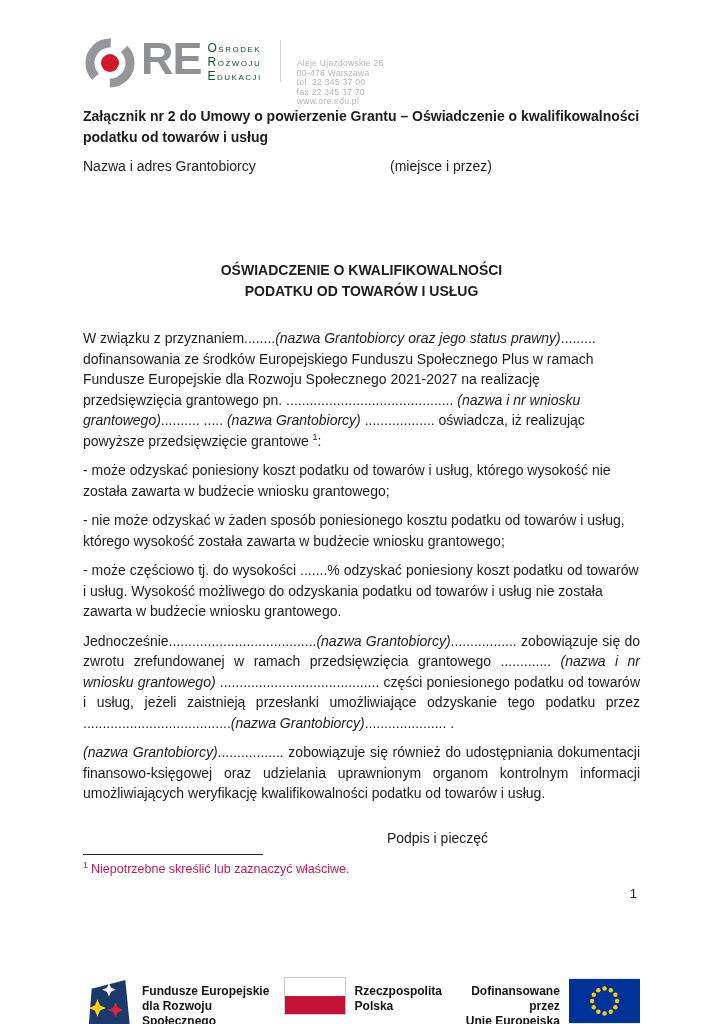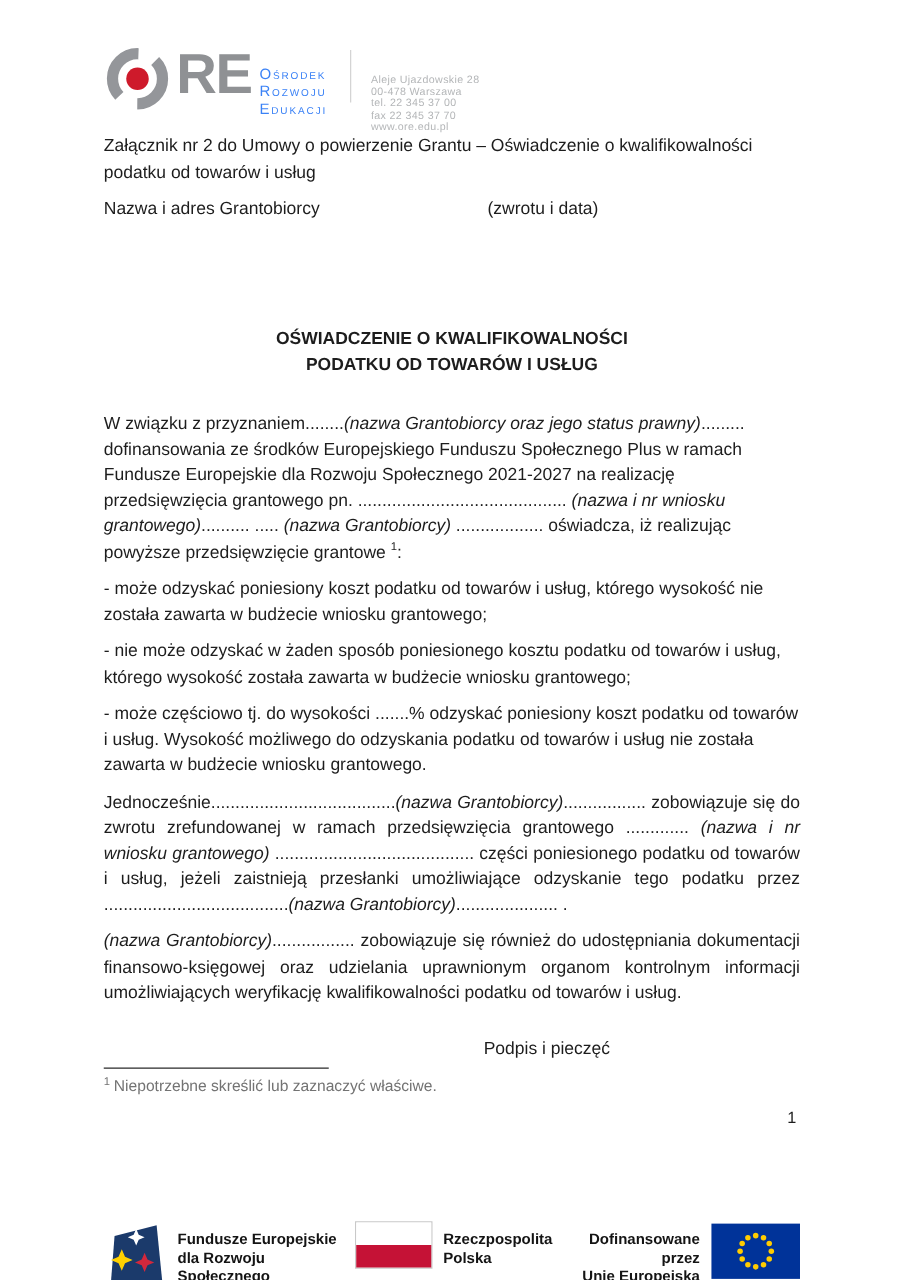--- a/index.html
+++ b/index.html
@@ -10,41 +10,41 @@
   .page{position:absolute;inset:0;padding:36px 84px 0 83px;box-sizing:border-box}
 
   
   .ore-header{display:flex;align-items:flex-start;height:56px;margin-bottom:12px}
   .ore-mark{flex:0 0 auto}
   .ore-letters{
     font-size:45px;line-height:50px;font-weight:600;color:#8f9194;
     letter-spacing:-1px;margin:-2px 6px 0 2px;
   }
   .ore-org{
-    font-variant:small-caps;color:#3b82f6;font-size:12px;line-height:14px;
-    letter-spacing:1.5px;margin-top:16px;
+    font-variant:small-caps;color:#14532d;font-size:12px;line-height:14px;
+    letter-spacing:1.5px;margin-top:5px;
   }
   .ore-divider{width:1px;height:42px;background:#d4d4d4;margin:4px 16px 0 18px}
   .ore-address{color:#b4b6b8;font-size:8.5px;line-height:9.6px;margin-top:23px;letter-spacing:.3px}
 
   
-  .doc-title{font-size:14px;line-height:21px;font-weight:normal;margin:14px 0 8px}
+  .doc-title{font-size:14px;line-height:21px;font-weight:bold;margin:14px 0 8px}
   .grantee-row{font-size:14px;line-height:20px;display:flex}
   .grantee-row .left{width:307px;flex:0 0 auto}
   .main-heading{margin:84px 0 26px;text-align:center;font-weight:bold;font-size:14px;line-height:21px}
   p.body{font-size:14px;line-height:20.5px;margin:0 0 9px}
   p.justify{text-align:justify}
   em{}
   sup{font-size:9px;vertical-align:super;line-height:0}
   .signature{margin-top:26px;padding-left:152px;text-align:center;font-size:14px}
 
   
   .footnote{position:absolute;left:83px;top:854px;width:557px}
   .footnote-rule{width:180px;border-top:1.2px solid #2a2a2a;margin-bottom:6px}
-  .footnote-text{font-size:12.5px;line-height:16px;color:#737373}
+  .footnote-text{font-size:12.5px;line-height:16px;color:#be185d}
   .footnote-text sup{margin-right:3px}
   .pagenum{position:absolute;right:87px;top:886px;font-size:13px;color:#1d1d1d}
 
   
   .footer-logos{
     position:absolute;left:83px;right:84px;top:976px;
     display:flex;justify-content:space-between;align-items:flex-start;
   }
   .logo-group{display:flex;align-items:flex-start}
   .logo-label{font-size:12px;line-height:15px;font-weight:bold;color:#141414;margin-top:8px}
@@ -80,21 +80,21 @@
       <div>tel. 22 345 37 00</div>
       <div>fax 22 345 37 70</div>
       <div>www.ore.edu.pl</div>
     </div>
   </header>
 
   <p class="doc-title">Załącznik nr 2 do Umowy o powierzenie Grantu – Oświadczenie o kwalifikowalności podatku od towarów i usług</p>
 
   <div class="grantee-row">
     <span class="left">Nazwa i adres Grantobiorcy</span>
-    <span>(zwrotu i data)</span>
+    <span>(miejsce i przez)</span>
   </div>
 
   <div class="main-heading">
     <div>OŚWIADCZENIE O KWALIFIKOWALNOŚCI</div>
     <div>PODATKU OD TOWARÓW I USŁUG</div>
   </div>
 
   <p class="body"><span>W związku z przyznaniem........</span><em>(nazwa Grantobiorcy oraz jego status prawny)</em><span>......... dofinansowania ze środków Europejskiego Funduszu Społecznego Plus w ramach Fundusze Europejskie dla Rozwoju Społecznego 2021-2027 na realizację przedsięwzięcia grantowego pn. ........................................... </span><em>(nazwa i nr wniosku grantowego)</em><span>.......... ..... </span><em>(nazwa Grantobiorcy)</em><span> .................. oświadcza, iż realizując powyższe przedsięwzięcie grantowe </span><sup>1</sup><span>:</span></p>
 
   <p class="body">- może odzyskać poniesiony koszt podatku od towarów i usług, którego wysokość nie została zawarta w budżecie wniosku grantowego;</p>

